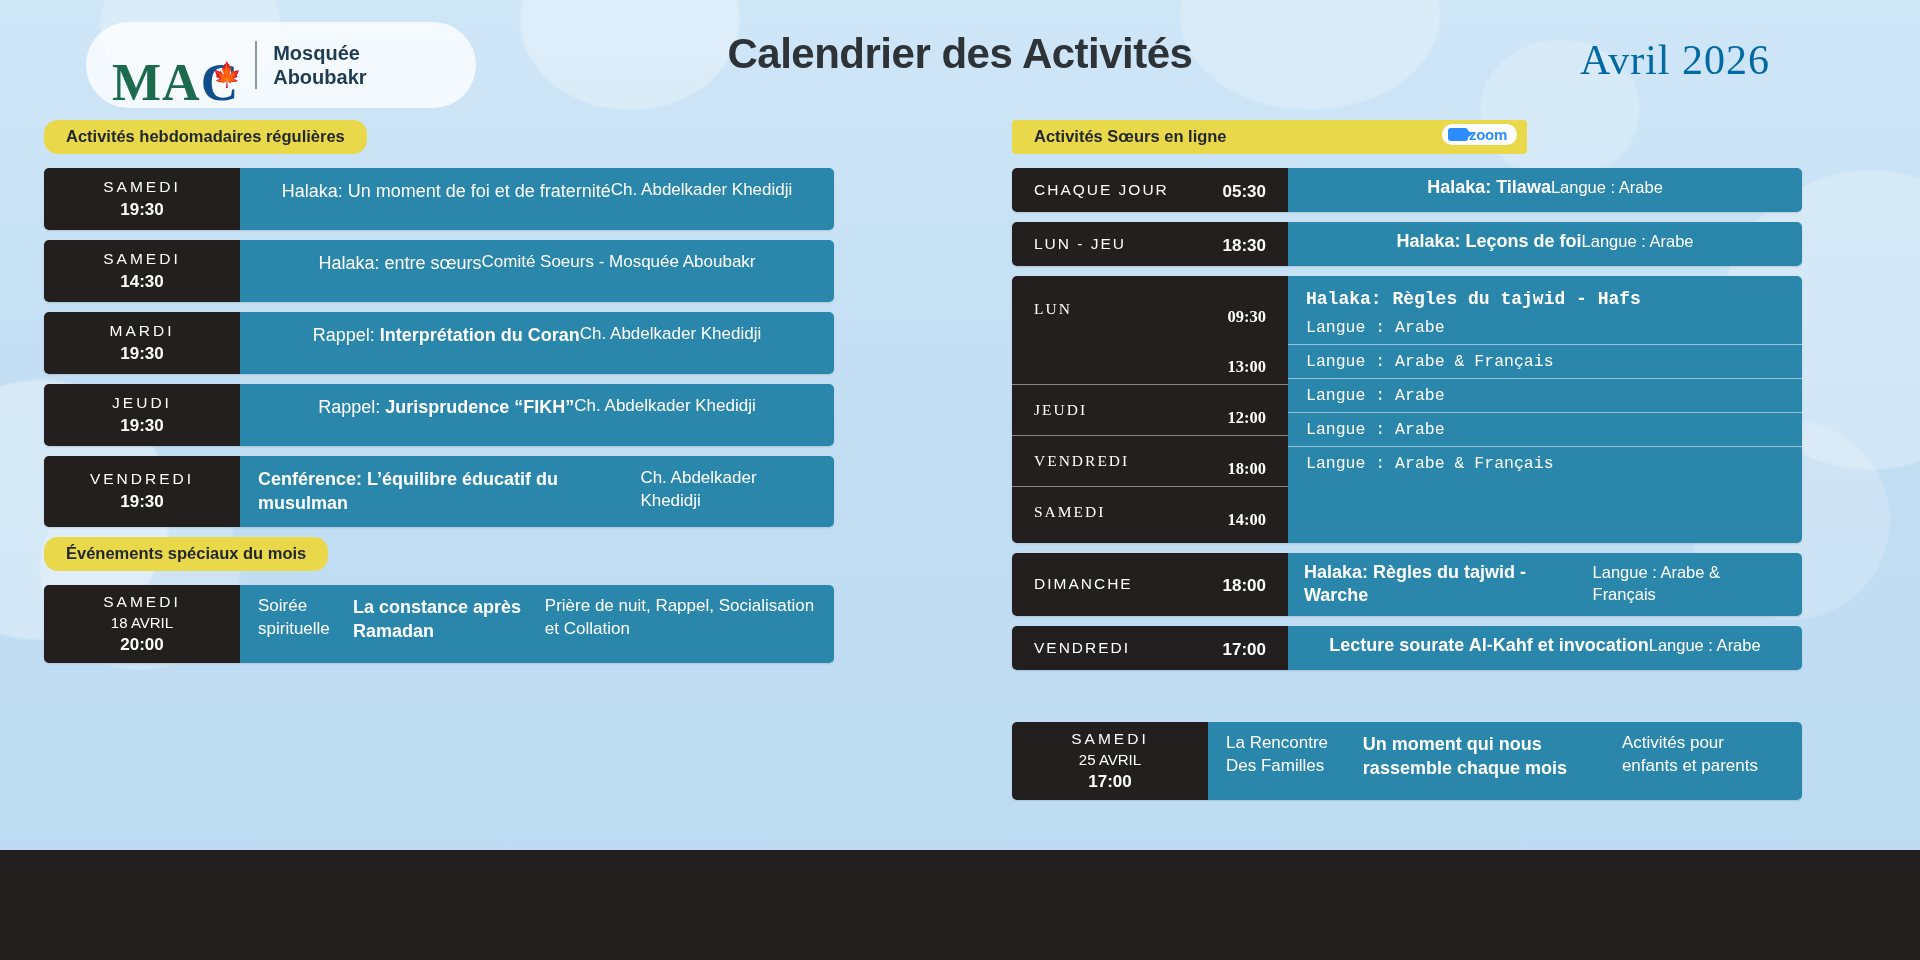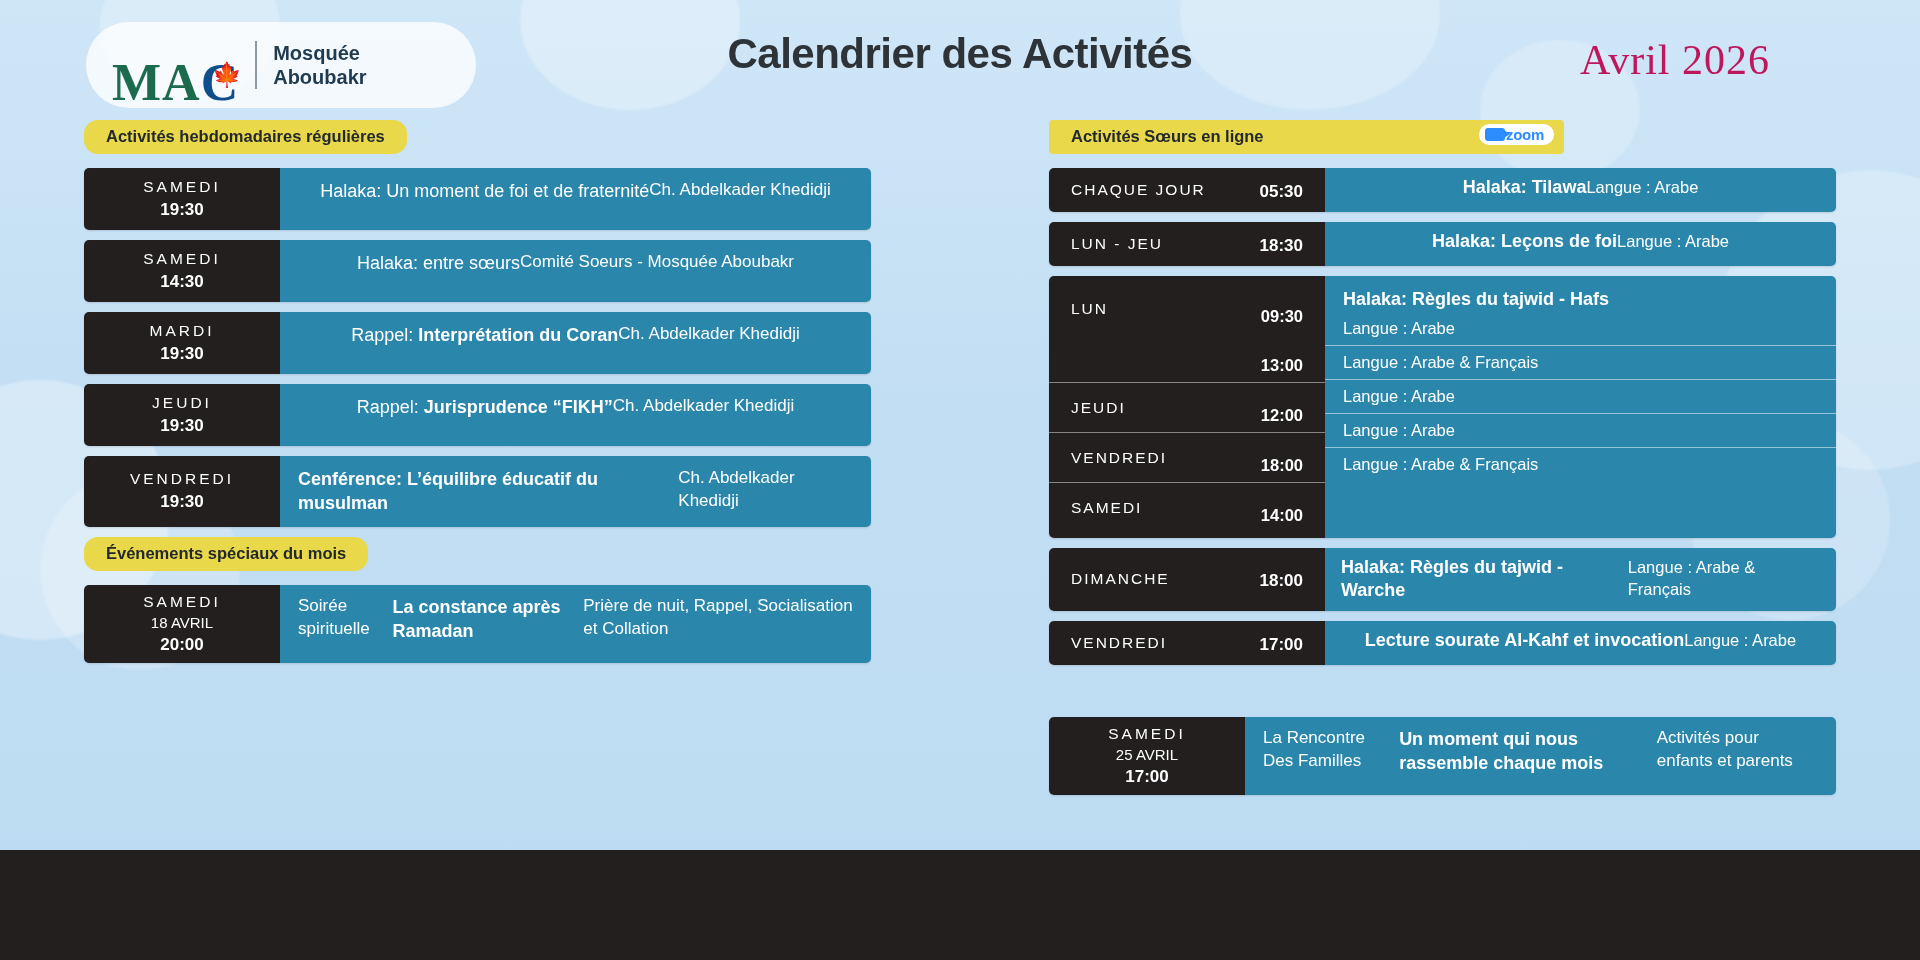--- a/index.html
+++ b/index.html
@@ -60,29 +60,29 @@
   }
   .cal-title {
     position: absolute; left: 0; right: 0; top: 30px;
     text-align: center;
     font-size: 42px; font-weight: bold; color: #2e3338;
     letter-spacing: -0.5px;
   }
   .month {
     position: absolute; right: 150px; top: 36px;
     font-family: "Liberation Serif", serif;
-    font-size: 42px; color: #be185d;
+    font-size: 42px; color: #0369a1;
     letter-spacing: 1px;
   }
 
   
   .columns {
     position: relative;
     display: flex;
-    padding: 0 84px;
+    padding: 0 44px;
     gap: 178px;
   }
   .col { width: 790px; }
 
   .section-pill {
     display: inline-block;
     background: #e8d84a;
     color: #23282d;
     font-size: 16.5px; font-weight: bold;
     padding: 7px 22px 8px 22px;
@@ -152,31 +152,31 @@
   .row.right .when .day { letter-spacing: 2px; }
   .row.right .what { padding: 8px 16px; }
   .row.right .what .title { font-size: 18px; font-weight: bold; line-height: 1.3; }
   .row.right .what .sub { font-size: 16.5px; line-height: 1.35; }
 
   
   .group {
     display: flex; margin-bottom: 10px; border-radius: 5px; overflow: hidden;
     box-shadow: 0 1px 2px rgba(0,0,0,0.12);
   }
-  .group .left { background: #231f1f; width: 276px; flex: 0 0 276px; padding: 8px 0 6px 0; }
+  .group .left { background: #231f1f; width: 276px; flex: 0 0 276px; padding: 8px 0 6px 0; font-family: Liberation Serif, serif; }
   .group .right-side { background: #2a87ab; flex: 1; padding: 6px 0 4px 0; }
   .g-line {
     display: flex; justify-content: space-between; align-items: center;
     color: #fff; padding: 7px 22px; font-size: 15.5px;
   }
   .g-line .gday { letter-spacing: 2px; }
   .g-line .gtime { font-weight: bold; font-size: 16.5px; margin-top: 16px; }
   .g-line.sep { border-top: 1px solid rgba(255,255,255,0.45); }
   .r-line {
-    color: #fff; padding: 7px 18px; font-size: 16.5px;
+    color: #fff; padding: 7px 18px; font-size: 16.5px; font-family: Liberation Mono, monospace;
   }
   .r-line.first { font-weight: bold; font-size: 18px; padding-bottom: 2px; }
   .r-line.sep { border-top: 1px solid rgba(255,255,255,0.5); }
   .special-row { position: relative; }
   .special-row .when { padding: 8px 4px; }
   .special-row .what { padding: 10px 18px; }
 
   .footer {
     position: absolute; left: 0; bottom: 0;
     width: 1920px; height: 110px;

